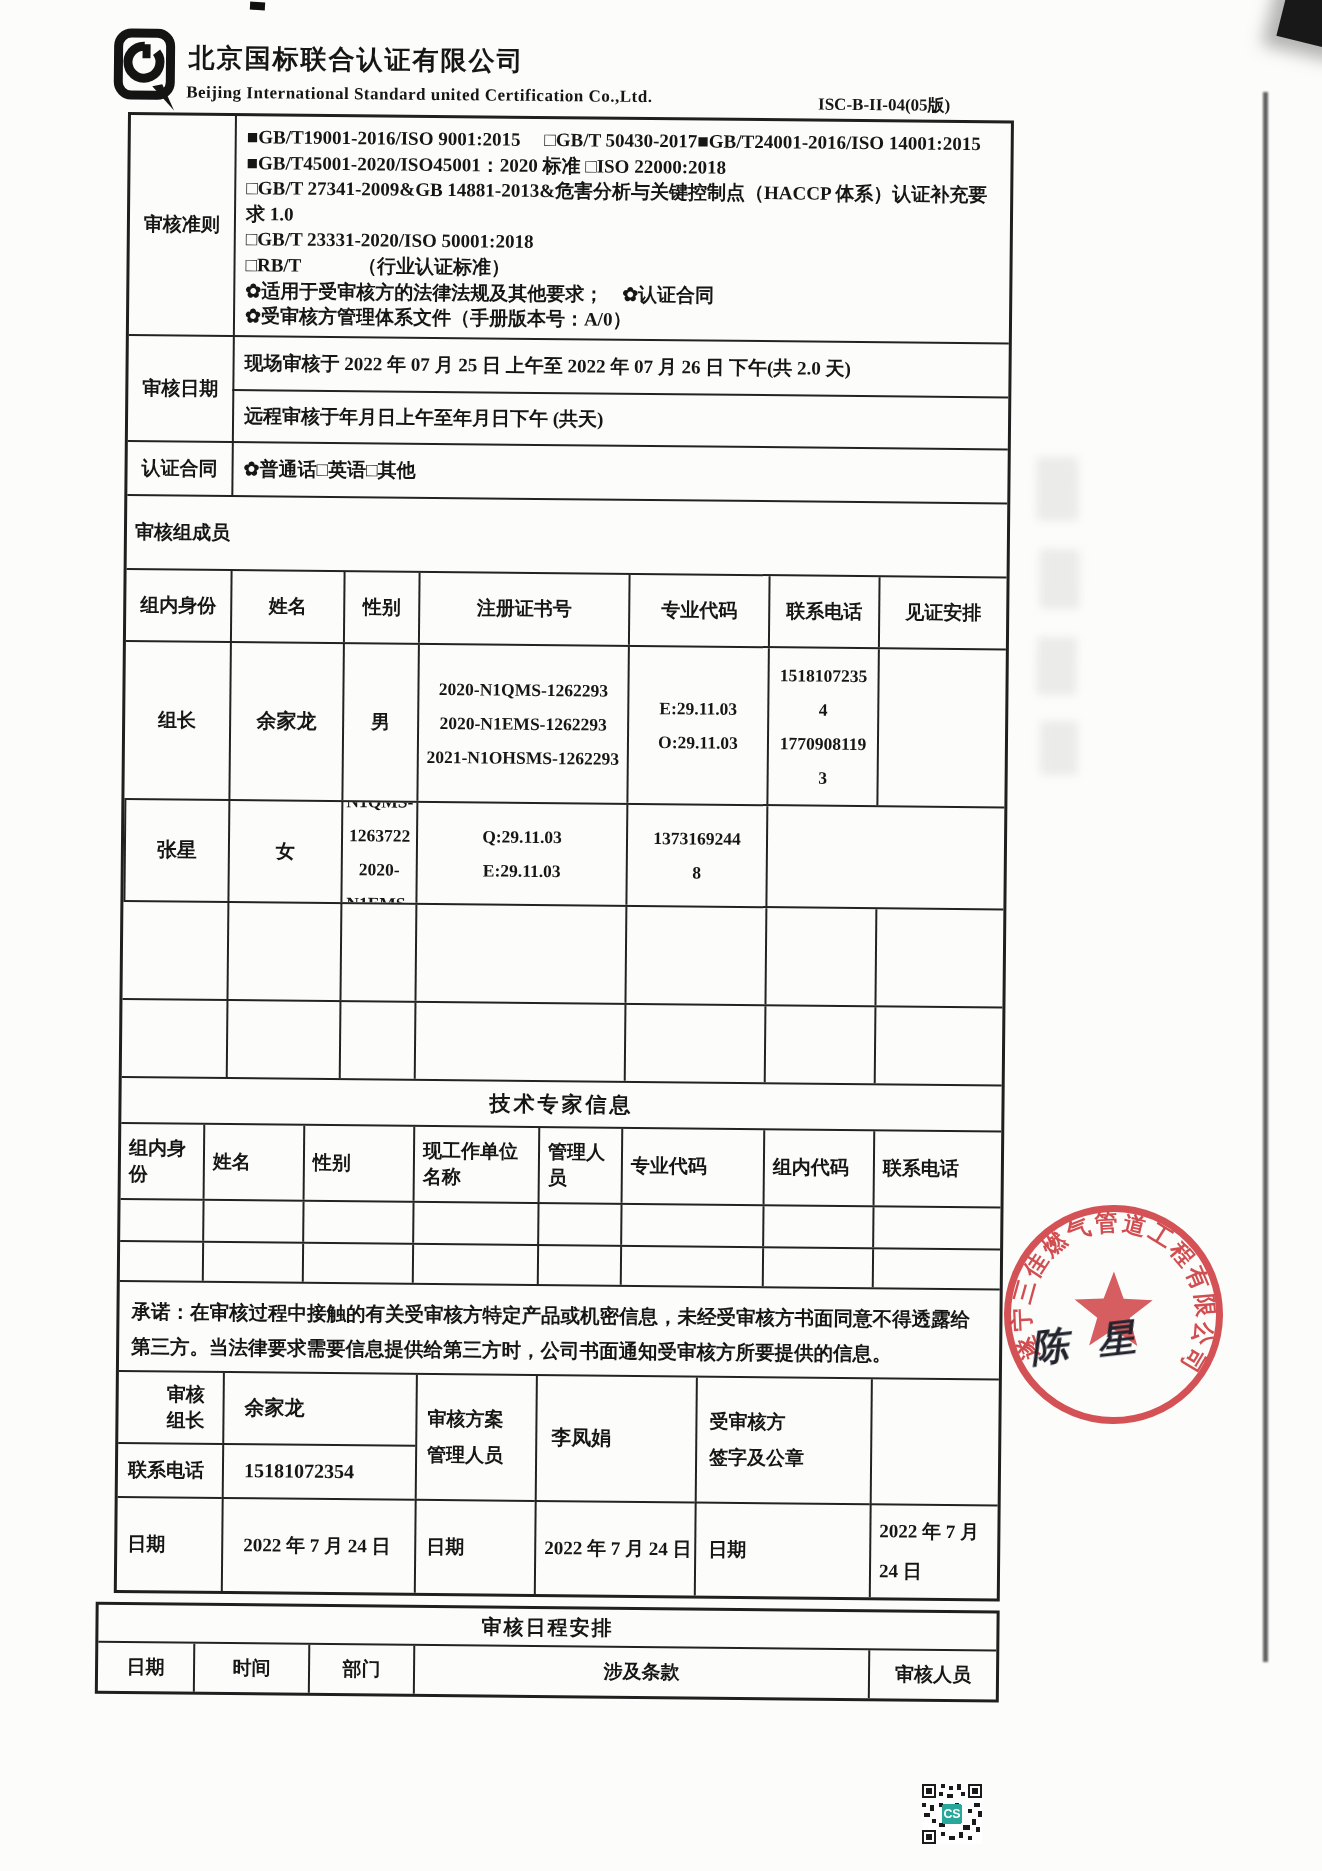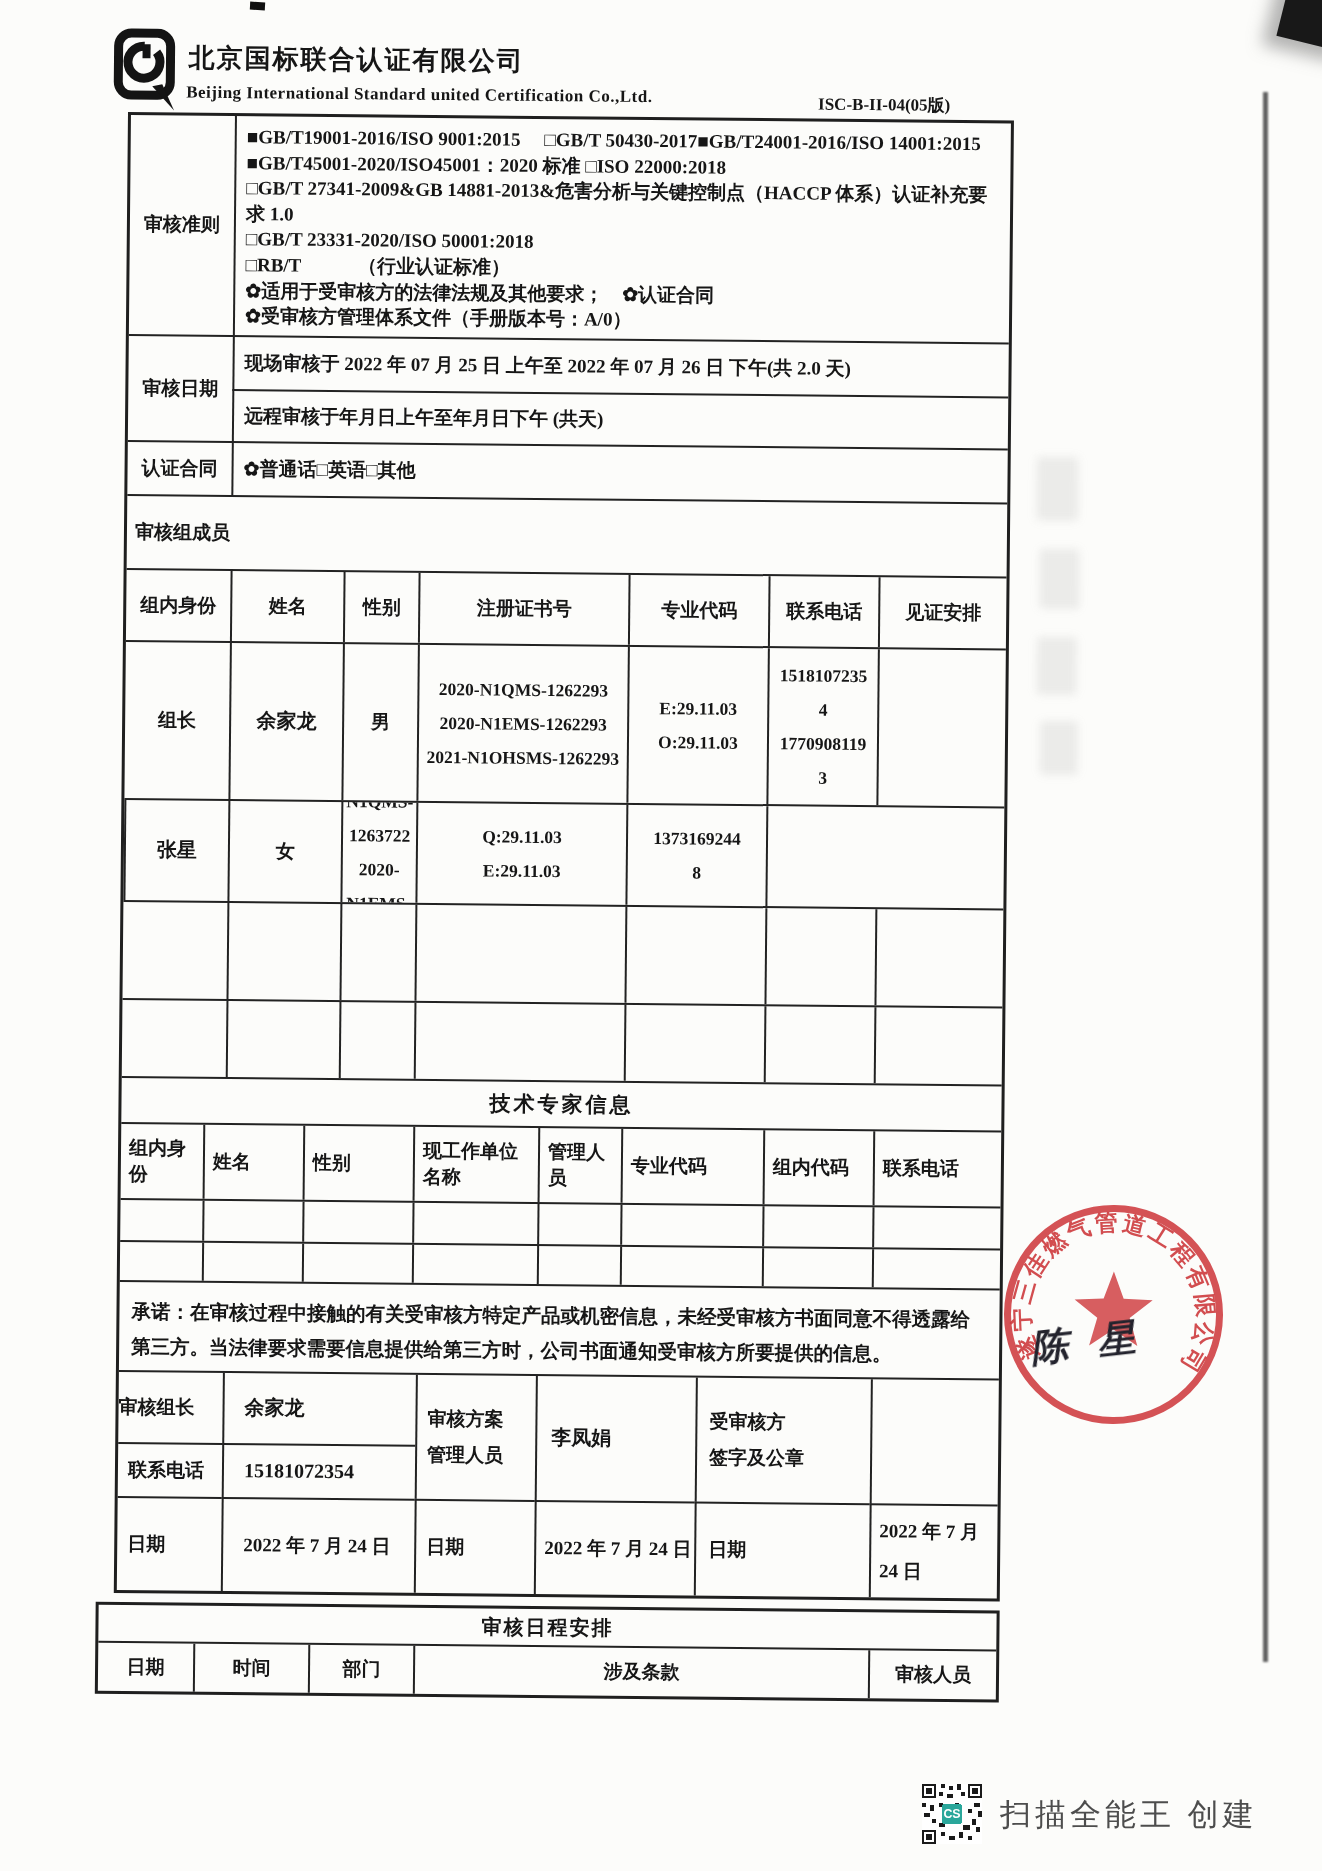--- a/index.html
+++ b/index.html
@@ -191,21 +191,21 @@
           <div class="cell"></div>
           <div class="cell"></div>
           <div class="cell"></div>
       </div>
 
       <div class="row bt" style="grid-template-columns:880px;min-height:86px;">
         <div class="cell c0 commit">承诺：在审核过程中接触的有关受审核方特定产品或机密信息，未经受审核方书面同意不得透露给第三方。当法律要求需要信息提供给第三方时，公司书面通知受审核方所要提供的信息。</div>
       </div>
 
       <div class="row bt" style="grid-template-columns:104px 193px 120px 160px 175px 128px;grid-template-rows:70px 54px 94px;">
-        <div class="cell c0 cn" style="grid-column:1;grid-row:1;">审核组长</div>
+        <div class="cell c0 cn" style="grid-column:1;grid-row:1;margin-left:48px;">审核组长</div>
         <div class="cell cn" style="grid-column:2;grid-row:1;padding-left:20px;font-size:20px;">余家龙</div>
         <div class="cell cn pre" style="grid-column:3;grid-row:1/3;padding-left:10px;line-height:1.9;">审核方案
 管理人员</div>
         <div class="cell cn" style="grid-column:4;grid-row:1/3;padding-left:14px;font-size:20px;">李凤娟</div>
         <div class="cell cn pre" style="grid-column:5;grid-row:1/3;padding-left:12px;line-height:1.9;">受审核方
 签字及公章</div>
         <div class="cell" style="grid-column:6;grid-row:1/3;"></div>
         <div class="cell c0 cn bt" style="grid-column:1;grid-row:2;padding-left:10px;">联系电话</div>
         <div class="cell cn bt" style="grid-column:2;grid-row:2;padding-left:20px;font-size:20px;">15181072354</div>
         <div class="cell c0 cn bt" style="grid-column:1;grid-row:3;padding-left:10px;">日期</div>
@@ -284,14 +284,13 @@
       <rect x="9" y="23" width="2" height="2"></rect>
         <rect x="13" y="25" width="3" height="2"></rect>
         <rect x="18" y="23" width="2" height="3"></rect>
       <rect x="22" y="25" width="2" height="2"></rect>
         <rect x="10" y="14" width="2" height="2"></rect>
         <rect x="16" y="9" width="2" height="2"></rect>
     </g>
     <rect x="9.5" y="9.5" width="10" height="10" rx="2" fill="#2aa79b"></rect>
     <text x="14.5" y="16.6" font-size="6" font-weight="bold" fill="#fff" text-anchor="middle" font-family="Liberation Sans, sans-serif">CS</text>
   </svg>
-  <div class="scan-text">扫描全能王 创建</div>
 </div>
 
 </body></html>

